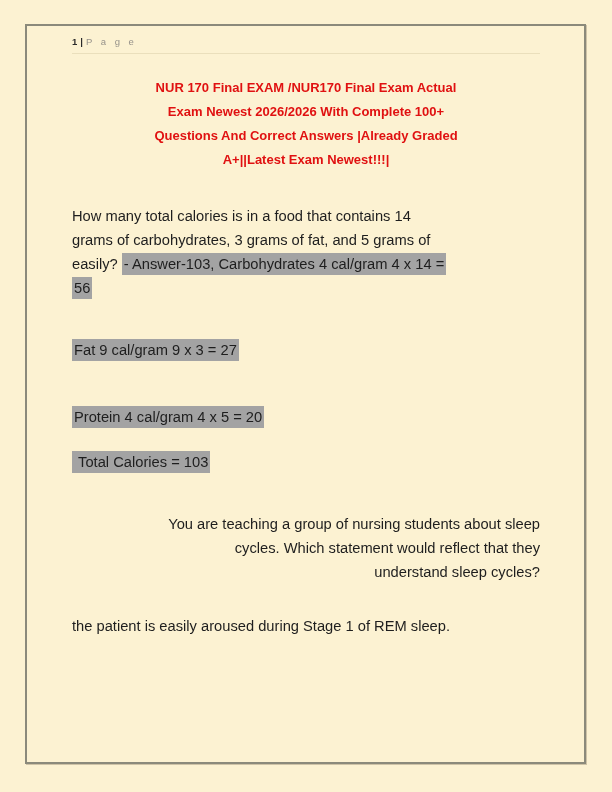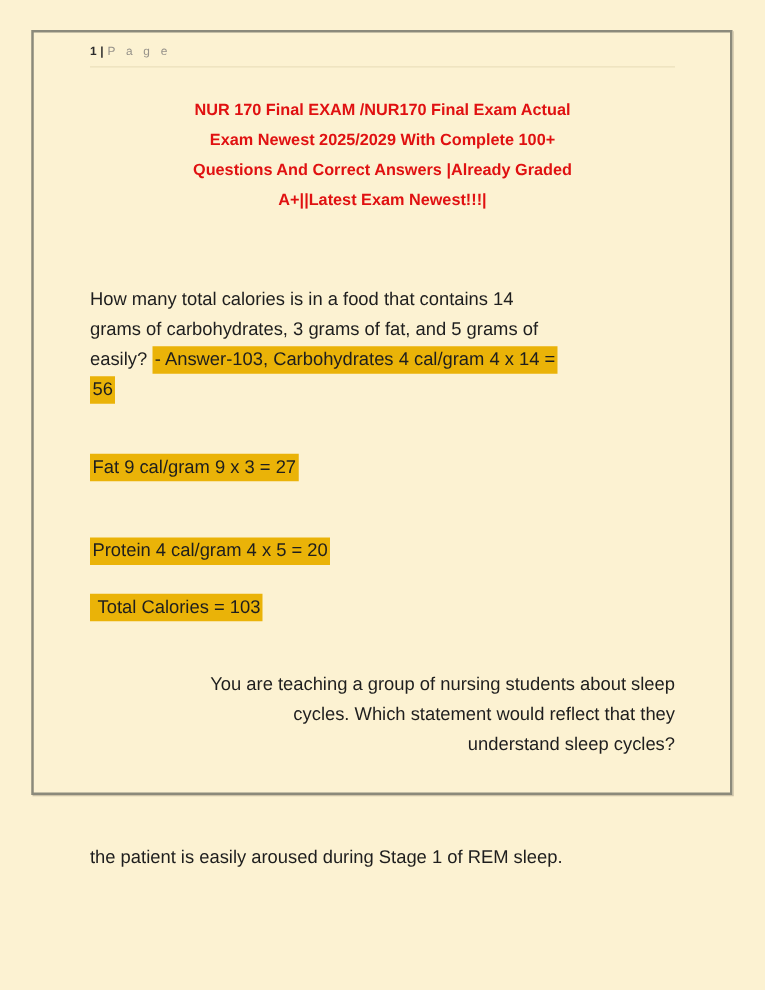--- a/index.html
+++ b/index.html
@@ -12,21 +12,21 @@
     background: #fcf2d2;
     font-family: "Liberation Sans", sans-serif;
     position: relative;
     overflow: hidden;
   }
   .page-frame {
     position: absolute;
     left: 25px;
     top: 24px;
     width: 561px;
-    height: 612px;
+    height: 740px;
     border: 2px solid #8b8a7b;
     box-shadow: 1px 1px 0 rgba(120,110,90,0.35);
     box-sizing: border-box;
   }
   .content {
     position: absolute;
     left: 45px;
     top: 0;
     width: 468px;
   }
@@ -59,45 +59,45 @@
     line-height: 24px;
     color: #e01111;
   }
   .doc-title div { white-space: pre; }
   .body-line {
     white-space: pre-wrap;
     font-size: 14.7px;
     line-height: 24px;
     color: #1e1e1e;
   }
-  .para-q1 { margin-top: 56px; }
+  .para-q1 { margin-top: 32px; }
   .line-fat { margin-top: 38px; }
   .line-protein { margin-top: 43px; }
   .line-total { margin-top: 21px; }
   .para-q2 { margin-top: 38px; text-align: right; }
-  .para-a2 { margin-top: 66px; }
+  .para-a2 { margin-top: 30px; }
   .hl {
-    background: #eab308;
+    background: #a3a3a3;
     padding: 3px 2px;
     white-space: pre-wrap;
   }
 </style>
 </head>
 <body>
 
 <div class="page-frame">
   <div class="content">
 
     <div class="page-header">
       <span class="pnum">1</span><span class="sep">|</span><span class="plabel">P a g e</span>
     </div>
 
     <div class="doc-title">
       <div>NUR 170 Final EXAM /NUR170 Final Exam Actual</div>
-      <div>Exam Newest 2025/2029 With Complete 100+</div>
+      <div>Exam Newest 2026/2026 With Complete 100+</div>
       <div>Questions And Correct Answers |Already Graded</div>
       <div>A+||Latest Exam Newest!!!|</div>
     </div>
 
     <div class="para-q1">
       <div class="body-line">How many total calories is in a food that contains 14</div>
       <div class="body-line">grams of carbohydrates, 3 grams of fat, and 5 grams of</div>
       <div class="body-line"><span>easily? </span><span class="hl">- Answer-103, Carbohydrates 4 cal/gram 4 x 14 =</span></div>
       <div class="body-line"><span class="hl">56</span></div>
     </div>

